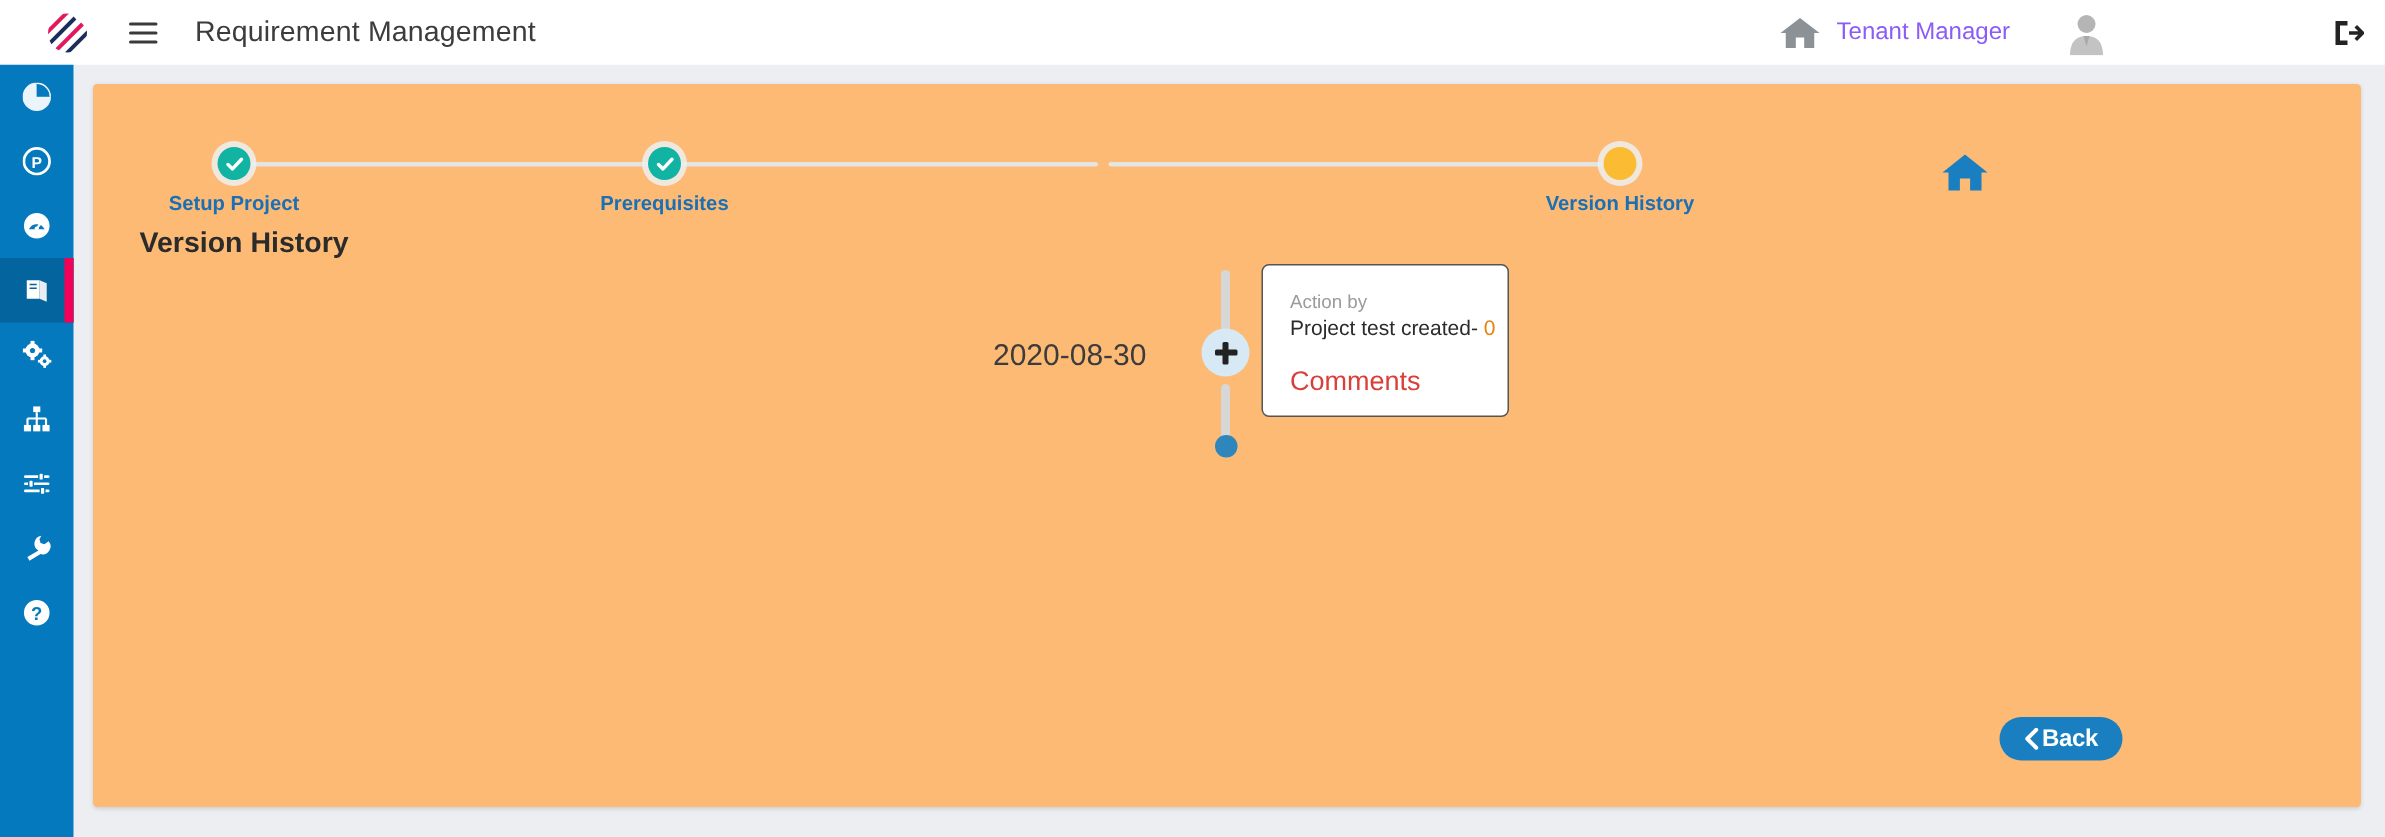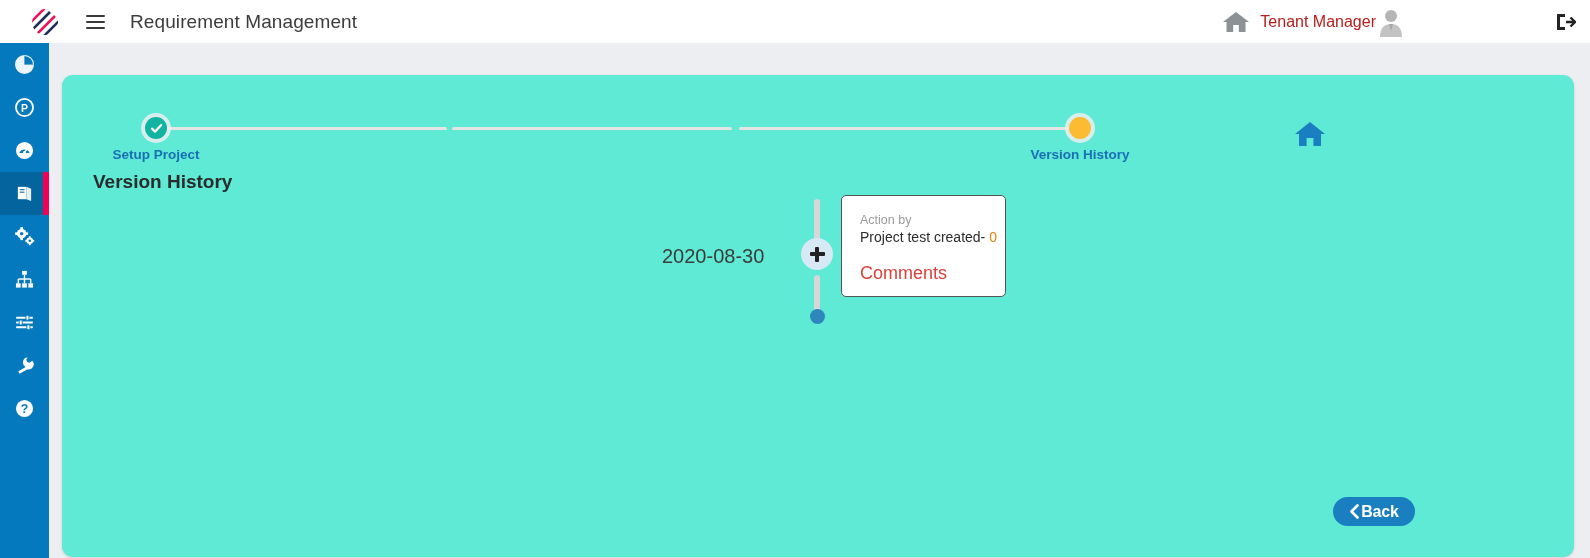--- a/index.html
+++ b/index.html
@@ -64,22 +64,23 @@
   .topbar-right {
     margin-left: auto;
     display: flex;
     align-items: center;
     height: 43px;
     padding-right: 14px;
   }
   .home-small { margin-right: 10px; display:flex; align-items:center; }
   .tenant-label {
     font-size: 16px;
-    color: #b91c1c;
+    color: #8b5cf6;
     white-space: nowrap;
+    margin-right: 36px;
   }
   .avatar {
     width: 30px; height: 30px;
     margin-right: 150px;
     display: flex; align-items: flex-end; justify-content: center;
     overflow: hidden;
   }
   .logout-btn { display: flex; align-items: center; cursor: pointer; }
 
   
@@ -112,26 +113,26 @@
   
   .page {
     position: absolute;
     top: 43px; left: 49px;
     width: 1541px;
     height: 515px;
     background: #eceef1;
   }
   .card {
     position: absolute;
-    top: 32px;
+    top: 13px;
     left: 13px;
     width: 1512px;
     height: 482px;
-    background: #5eead4;
-    border-radius: 11px;
+    background: #fdba74;
+    border-radius: 3px;
     box-shadow: 0 1px 3px rgba(0,0,0,.13);
   }
 
   
   .stepper {
     position: absolute;
     top: 22px;
     left: 0;
     width: 1512px;
     height: 62px;
@@ -467,20 +468,28 @@
 
       <div class="step" style="left:94px;">
         <div class="step-circle done">
           <svg width="13" height="13" viewBox="0 0 13 13">
             <path d="M2 6.7 L5 9.6 L11 3.2" stroke="#fff" stroke-width="2.3" fill="none" stroke-linecap="round" stroke-linejoin="round"></path>
           </svg>
         </div>
         <div class="step-label">Setup Project</div>
       </div>
 
+      <div class="step" style="left:381px;">
+        <div class="step-circle done">
+          <svg width="13" height="13" viewBox="0 0 13 13">
+            <path d="M2 6.7 L5 9.6 L11 3.2" stroke="#fff" stroke-width="2.3" fill="none" stroke-linecap="round" stroke-linejoin="round"></path>
+          </svg>
+        </div>
+        <div class="step-label">Prerequisites</div>
+      </div>
 
 
       <div class="step" style="left:1018px;">
         <div class="step-circle current"></div>
         <div class="step-label">Version History</div>
       </div>
 
       <div class="stepper-home">
         <svg width="32" height="27" viewBox="0 0 32 27">
           <path d="M16 1 L31 13 L27 13 L27 25 L19.4 25 L19.4 17 L12.6 17 L12.6 25 L5 25 L5 13 L1 13 Z" fill="#1a7fc1"></path>

